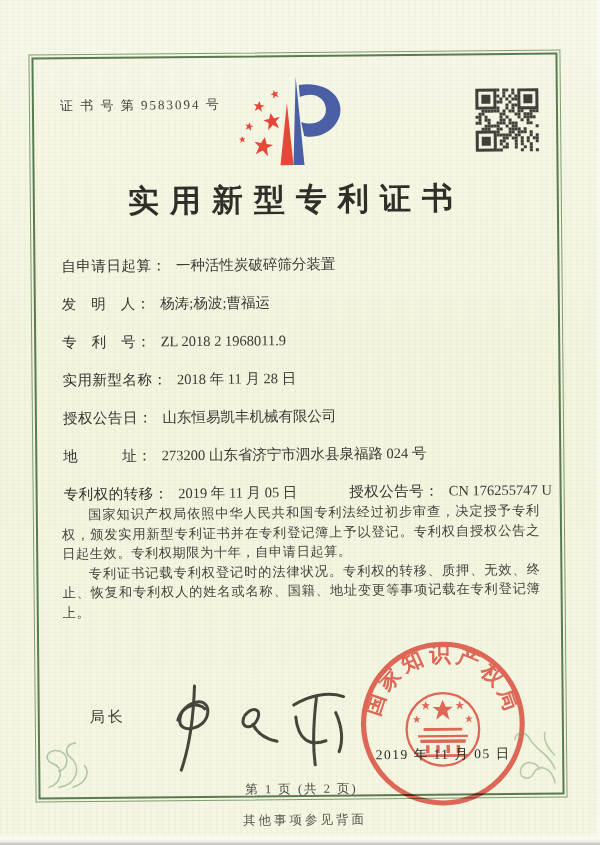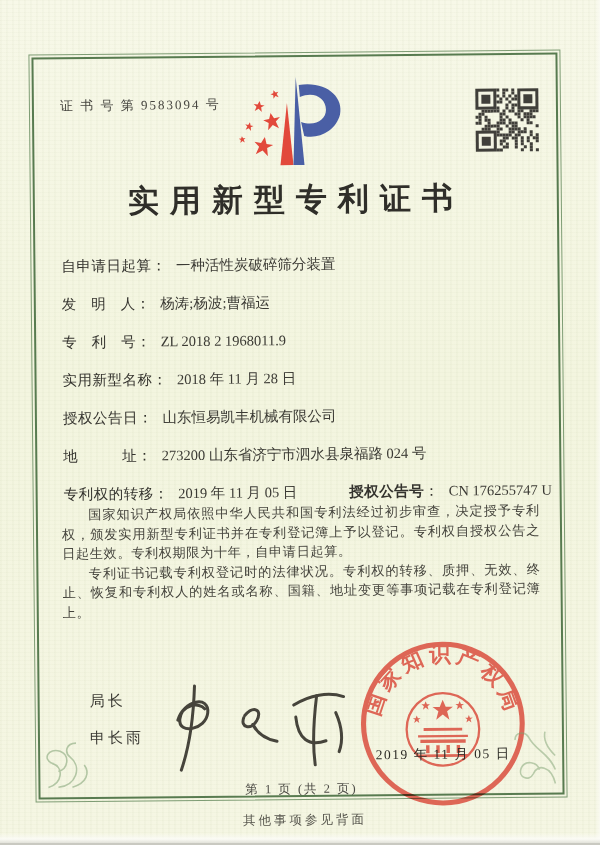--- a/index.html
+++ b/index.html
@@ -29,25 +29,25 @@
   .cert-no{position:absolute;left:26px;top:38px;font-size:13px;letter-spacing:2px;color:#474640;}
   .logo{position:absolute;left:50%;top:16px;transform:translateX(-50%);}
   .qr{position:absolute;right:16px;top:32px;width:66px;height:66px;}
   .title{position:absolute;left:0;right:0;top:122px;text-align:center;
     font-size:31px;font-weight:bold;letter-spacing:11px;color:#2f2e29;}
   .fields{position:absolute;left:26px;right:20px;top:196px;font-size:14.5px;}
   .field-row{margin-bottom:16px;line-height:22px;white-space:nowrap;color:#3b3a34;}
   .flabel{display:inline-block;min-width:74px;text-align:justify;text-align-last:justify;
     letter-spacing:.5px;color:#34332e;vertical-align:bottom;}
   .fcolon{margin-right:10px;color:#34332e;}
-  .pair2{margin-left:52px;font-weight:bold;}
+  .pair2{margin-left:52px;}
   .paras{position:absolute;left:24px;right:20px;top:446px;font-size:13.2px;line-height:19.5px;
     text-align:justify;color:#45443d;}
   .paras p{margin:0;text-indent:2em;letter-spacing:.6px;}
-  .signer{position:absolute;left:50px;top:624px;font-size:15px;letter-spacing:3px;
+  .signer{position:absolute;left:50px;top:640px;font-size:15px;letter-spacing:3px;
     line-height:37px;color:#3a3933;}
   .signature{position:absolute;left:108px;top:622px;}
   .seal{position:absolute;left:318px;top:583px;mix-blend-mode:multiply;opacity:.92;}
   .seal-date{position:absolute;left:318px;top:690px;width:170px;text-align:center;
     font-size:13.5px;letter-spacing:1.5px;color:#2c2b26;z-index:5;}
   .page-info{position:absolute;left:0;right:0;top:724px;text-align:center;
     font-size:12.5px;letter-spacing:2px;color:#4a4943;}
   .footer-note{position:absolute;left:0;right:0;top:812px;text-align:center;
     font-size:12.5px;letter-spacing:3px;color:#55544c;transform:rotate(-0.55deg);}
   .orn-bl{position:absolute;left:4px;bottom:4px;opacity:.55;}
@@ -261,21 +261,20 @@
         </div>
       </div>
 
       <div class="paras">
         <p>国家知识产权局依照中华人民共和国专利法经过初步审查，决定授予专利权，颁发实用新型专利证书并在专利登记簿上予以登记。专利权自授权公告之日起生效。专利权期限为十年，自申请日起算。</p>
         <p>专利证书记载专利权登记时的法律状况。专利权的转移、质押、无效、终止、恢复和专利权人的姓名或名称、国籍、地址变更等事项记载在专利登记簿上。</p>
       </div>
 
       <div class="signer">
         <div>局长</div>
-        <div>申长雨</div>
       </div>
 
       <div class="signature">
         <svg width="220" height="100" viewBox="0 0 220 100" fill="none" stroke="#33312a" stroke-width="3" stroke-linecap="round" opacity=".9">
           <path d="M30,40 C36,20 62,15 60,33 C58,50 30,55 32,39 C34,24 52,22 57,29"></path>
           <path d="M47,6 C46,30 43,62 33,90"></path>
           <path d="M97,36 C106,26 115,30 109,41 C103,51 92,48 96,38"></path>
           <path d="M105,45 C110,55 118,60 129,62"></path>
           <path d="M146,26 C162,16 181,13 196,18"></path>
           <path d="M169,17 C166,40 164,64 167,86"></path>

